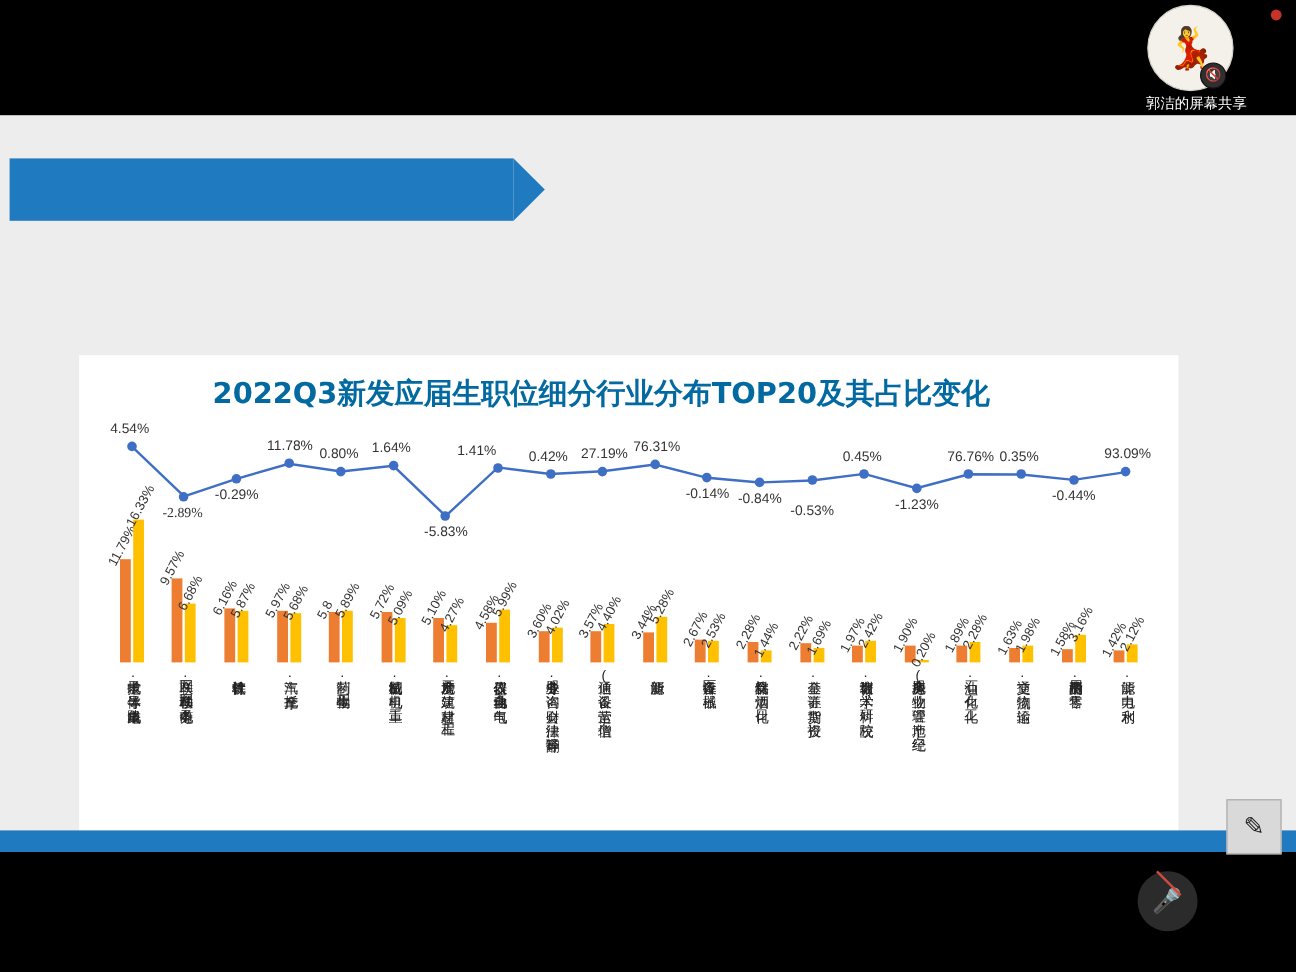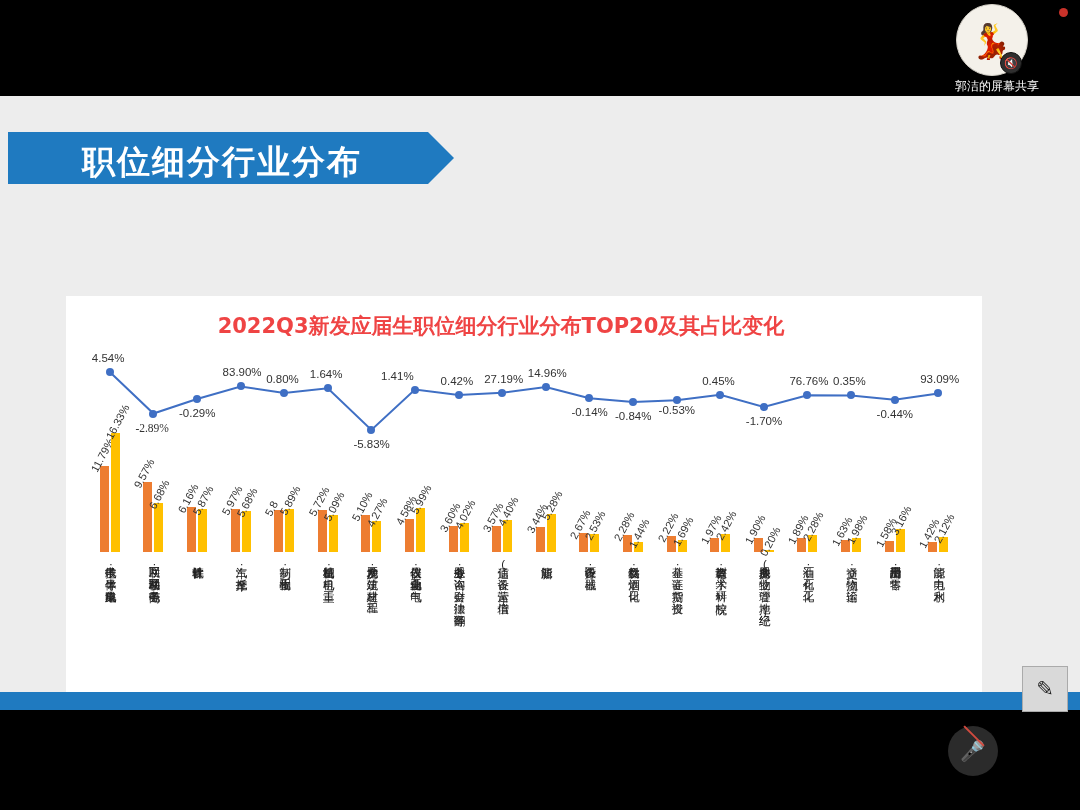--- a/index.html
+++ b/index.html
@@ -20,21 +20,21 @@
   .rec-dot{position:absolute;right:12px;top:8px;width:9px;height:9px;border-radius:50%;background:#c8322a;}
 
   
   .slide{position:absolute;left:0;top:96px;width:1080px;height:614px;background:#ededed;}
   .title-band{position:absolute;left:8px;top:36px;width:420px;height:52px;background:#1f7ac0;}
   .title-arrow{position:absolute;left:428px;top:36px;width:0;height:0;
     border-top:26px solid transparent;border-bottom:26px solid transparent;border-left:26px solid #1f7ac0;}
   .slide-title{position:absolute;left:82px;top:44px;color:#fff;font-size:33px;font-weight:bold;letter-spacing:2px;
     font-family:"DejaVu Sans",sans-serif;}
   .card{position:absolute;left:66px;top:200px;width:916px;height:500px;background:#fff;}
-  .chart-title{position:absolute;left:0;top:16px;width:870px;text-align:center;font-size:21px;font-weight:bold;color:#ef4444;
+  .chart-title{position:absolute;left:0;top:16px;width:870px;text-align:center;font-size:24px;font-weight:bold;color:#0369a1;
     font-family:"DejaVu Sans",sans-serif;}
   .plot{position:absolute;left:22px;top:56px;width:872px;height:360px;}
   .legend{position:absolute;left:0;top:456px;width:916px;height:24px;}
   .legend-inner{position:absolute;left:216px;top:0;display:flex;align-items:center;gap:22px;font-size:12.5px;color:#333;}
   .lg-item{display:flex;align-items:center;gap:6px;}
   .sw{width:14px;height:11px;display:inline-block;}
   .sw.line{width:26px;height:3px;background:#3f6fc4;position:relative;}
   .sw.line:after{content:"";position:absolute;left:9px;top:-3px;width:9px;height:9px;border-radius:50%;background:#3f6fc4;}
   .source{position:absolute;right:14px;top:452px;font-size:12.5px;color:#222;}
   .page-pill{position:absolute;left:50%;transform:translateX(-50%);bottom:-14px;background:#9aa0a6;color:#fff;
@@ -73,21 +73,20 @@
         <div class="avatar-art">💃</div>
       </div>
       <div class="mic-badge">🔇</div>
       <div class="share-label">郭洁的屏幕共享</div>
     </div>
   </div>
 
   <div class="slide">
     <div class="title-band"></div>
     <div class="title-arrow"></div>
-    <div class="slide-title">职位细分行业分布</div>
 
     <div class="card">
       <div class="chart-title">2022Q3新发应届生职位细分行业分布TOP20及其占比变化</div>
       <div class="plot" id="plot">
           <div class="bar a" style="left: 11.8px; width: 9px; height: 85.7455px; bottom: 160px;"></div>
           <div class="blabel" style="left: 10.8px; top: 110.255px;">11.79%</div>
           <div class="bar a" style="left: 55.4px; width: 9px; height: 69.6px; bottom: 160px;"></div>
           <div class="blabel" style="left: 54.4px; top: 126.4px;">9.57%</div>
           <div class="bar a" style="left: 99px; width: 9px; height: 44.8px; bottom: 160px;"></div>
           <div class="blabel" style="left: 98px; top: 151.2px;">6.16%</div>
@@ -188,45 +187,45 @@
           <svg class="lineSvg" width="872" height="120">
             <polyline points="21.8,20 65.4,61.556412729026036 109,47.014464802314365 152.60000000000002,34.486017357762776 196.20000000000002,40.91803278688525 239.8,36.2198649951784 283.40000000000003,78 327,37.50626808100289 370.6,43.04339440694311 414.20000000000005,40.75024108003857 457.8,35.10125361620058 501.40000000000003,46.175506268080994 545,50.09064609450337 588.6,48.35679845708775 632.1999999999999,42.87560270009642 675.8,54.900675024108 719.4,43.21118611378978 763,43.434908389585345 806.6,47.853423336547735 850.1999999999999,41.47733847637416" fill="none" stroke="#3f6fc4" stroke-width="2"></polyline>
           </svg>
           <div class="lpt" style="left: 17.8px; top: 16px;"></div>
           <div class="llabel" style="left: 3.8px; top: 0px;">4.54%</div>
           <div class="lpt" style="left: 61.4px; top: 57.5564px;"></div>
           <div class="llabel" style="left: 47.4px; top: 69.5564px; font-family: Liberation Serif, serif;">-2.89%</div>
           <div class="lpt" style="left: 105px; top: 43.0145px;"></div>
           <div class="llabel" style="left: 91px; top: 55.0145px;">-0.29%</div>
           <div class="lpt" style="left: 148.6px; top: 30.486px;"></div>
-          <div class="llabel" style="left: 134.6px; top: 14.486px;">83.90%</div>
+          <div class="llabel" style="left: 134.6px; top: 14.486px;">11.78%</div>
           <div class="lpt" style="left: 192.2px; top: 36.918px;"></div>
           <div class="llabel" style="left: 178.2px; top: 20.918px;">0.80%</div>
           <div class="lpt" style="left: 235.8px; top: 32.2199px;"></div>
           <div class="llabel" style="left: 221.8px; top: 16.2199px;">1.64%</div>
           <div class="lpt" style="left: 279.4px; top: 74px;"></div>
           <div class="llabel" style="left: 265.4px; top: 86px;">-5.83%</div>
           <div class="lpt" style="left: 323px; top: 33.5063px;"></div>
           <div class="llabel" style="left: 293px; top: 17.5063px;">1.41%</div>
           <div class="lpt" style="left: 366.6px; top: 39.0434px;"></div>
           <div class="llabel" style="left: 352.6px; top: 23.0434px;">0.42%</div>
           <div class="lpt" style="left: 410.2px; top: 36.7502px;"></div>
           <div class="llabel" style="left: 396.2px; top: 20.7502px;">27.19%</div>
           <div class="lpt" style="left: 453.8px; top: 31.1013px;"></div>
-          <div class="llabel" style="left: 439.8px; top: 15.1013px;">14.96%</div>
+          <div class="llabel" style="left: 439.8px; top: 15.1013px;">76.31%</div>
           <div class="lpt" style="left: 497.4px; top: 42.1755px;"></div>
           <div class="llabel" style="left: 483.4px; top: 54.1755px;">-0.14%</div>
           <div class="lpt" style="left: 541px; top: 46.0906px;"></div>
           <div class="llabel" style="left: 527px; top: 58.0906px;">-0.84%</div>
           <div class="lpt" style="left: 584.6px; top: 44.3568px;"></div>
-          <div class="llabel" style="left: 570.6px; top: 52px;">-0.53%</div>
+          <div class="llabel" style="left: 570.6px; top: 68px;">-0.53%</div>
           <div class="lpt" style="left: 628.2px; top: 38.8756px;"></div>
           <div class="llabel" style="left: 614.2px; top: 22.8756px;">0.45%</div>
           <div class="lpt" style="left: 671.8px; top: 50.9007px;"></div>
-          <div class="llabel" style="left: 657.8px; top: 62.9007px;">-1.70%</div>
+          <div class="llabel" style="left: 657.8px; top: 62.9007px;">-1.23%</div>
           <div class="lpt" style="left: 715.4px; top: 39.2112px;"></div>
           <div class="llabel" style="left: 701.4px; top: 23.2112px;">76.76%</div>
           <div class="lpt" style="left: 759px; top: 39.4349px;"></div>
           <div class="llabel" style="left: 745px; top: 23.4349px;">0.35%</div>
           <div class="lpt" style="left: 802.6px; top: 43.8534px;"></div>
           <div class="llabel" style="left: 788.6px; top: 55.8534px;">-0.44%</div>
           <div class="lpt" style="left: 846.2px; top: 37.4773px;"></div>
           <div class="llabel" style="left: 832.2px; top: 21.4773px;">93.09%</div>
         </div>
 

